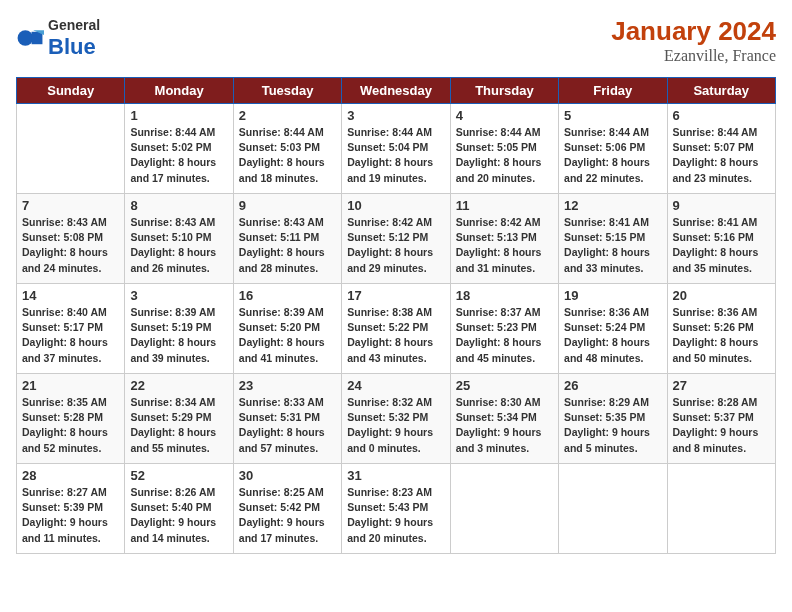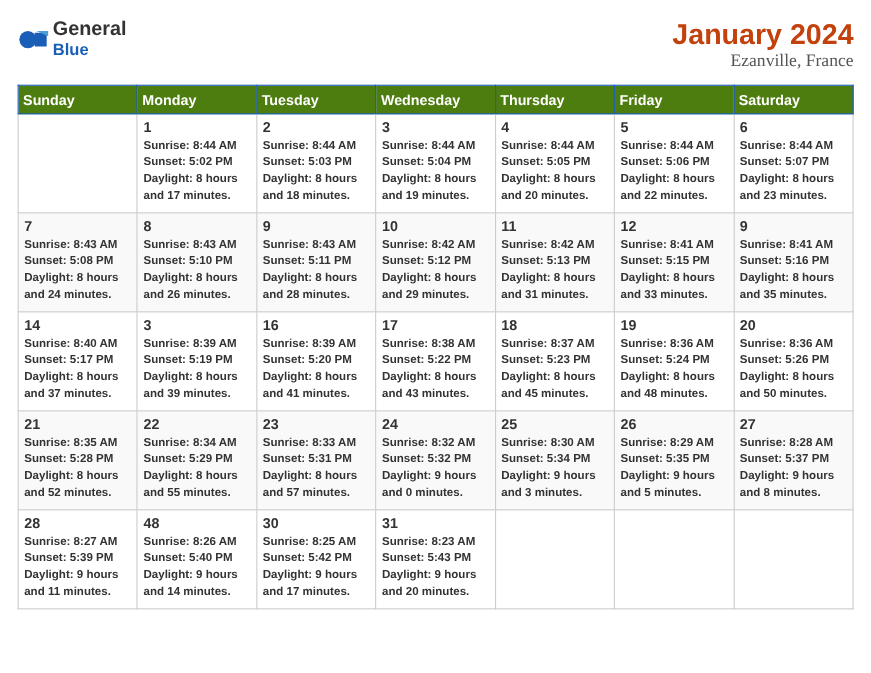--- a/index.html
+++ b/index.html
@@ -15,26 +15,26 @@
       justify-content: space-between;
       align-items: flex-start;
       margin-bottom: 12px;
     }
     .logo {
       display: flex;
       align-items: center;
       gap: 4px;
     }
     .logo-text-general {
-      font-size: 18px;
+      font-size: 14px;
       font-weight: bold;
       color: #333;
     }
     .logo-text-blue {
-      font-size: 15px;
+      font-size: 22px;
       font-weight: bold;
       color: #1a5eb8;
     }
     .logo-icon {
       width: 28px;
       height: 28px;
     }
     .title-block {
       text-align: right;
     }
@@ -47,25 +47,25 @@
       font-size: 16px;
       color: #555;
       font-family: Liberation Serif, serif;
     }
     table {
       width: 100%;
       border-collapse: collapse;
       table-layout: fixed;
     }
     th {
-      background-color: #4d7c0f;
+      background-color: #7f1d1d;
       color: #fff;
       font-size: 13px;
       padding: 5px 4px;
-      text-align: left;
+      text-align: center;
       border: 1px solid #1a5eb8;
     }
     td {
       border: 1px solid #ccc;
       vertical-align: top;
       padding: 4px 5px;
       font-size: 11px;
       color: #333;
       min-height: 80px;
       height: 90px;
@@ -239,21 +239,21 @@
           <span class="day-number">27</span>
           <div class="day-info">Sunrise: 8:28 AM<br>Sunset: 5:37 PM<br>Daylight: 9 hours and 8 minutes.</div>
         </td>
       </tr>
       <tr>
         <td>
           <span class="day-number">28</span>
           <div class="day-info">Sunrise: 8:27 AM<br>Sunset: 5:39 PM<br>Daylight: 9 hours and 11 minutes.</div>
         </td>
         <td>
-          <span class="day-number">48</span>
+          <span class="day-number">52</span>
           <div class="day-info">Sunrise: 8:26 AM<br>Sunset: 5:40 PM<br>Daylight: 9 hours and 14 minutes.</div>
         </td>
         <td>
           <span class="day-number">30</span>
           <div class="day-info">Sunrise: 8:25 AM<br>Sunset: 5:42 PM<br>Daylight: 9 hours and 17 minutes.</div>
         </td>
         <td>
           <span class="day-number">31</span>
           <div class="day-info">Sunrise: 8:23 AM<br>Sunset: 5:43 PM<br>Daylight: 9 hours and 20 minutes.</div>
         </td>

